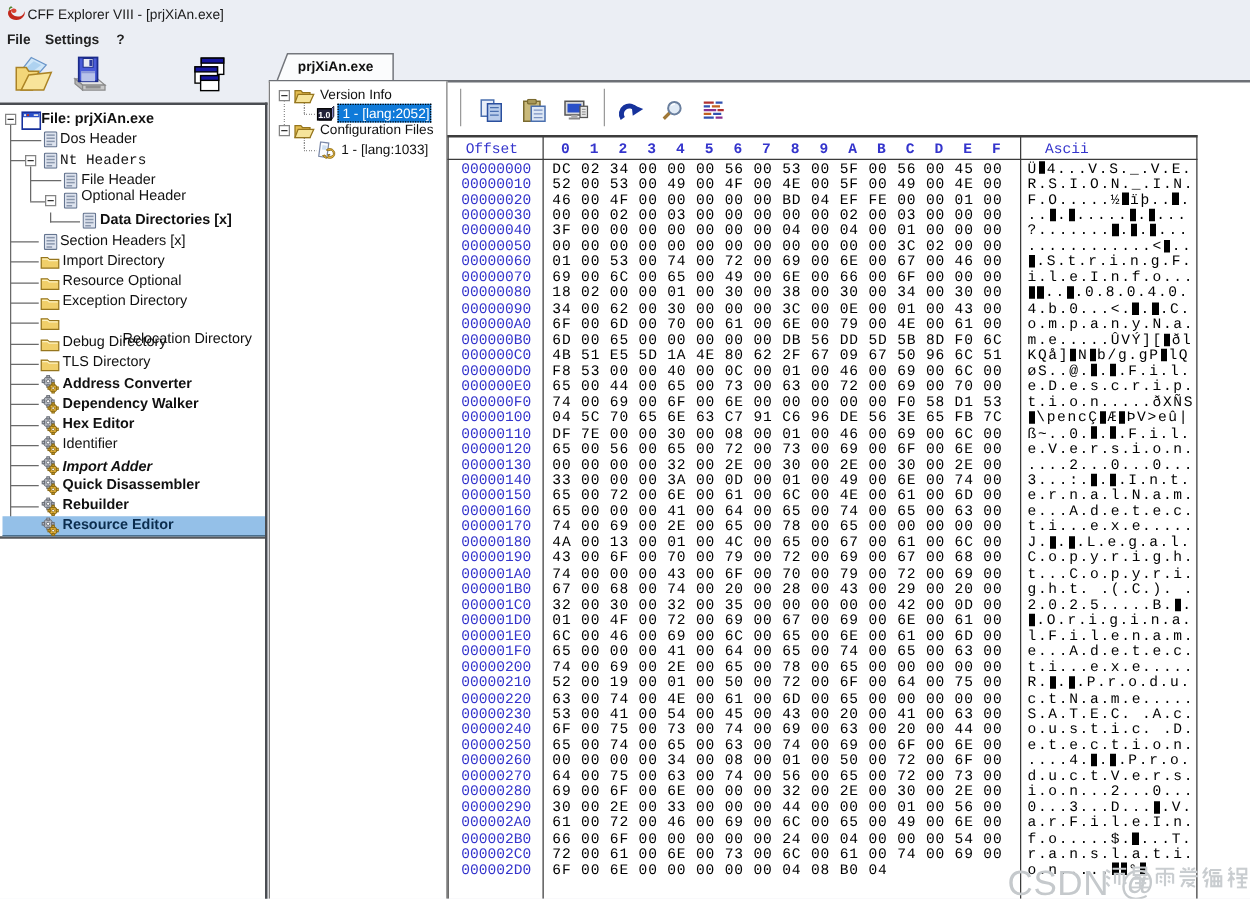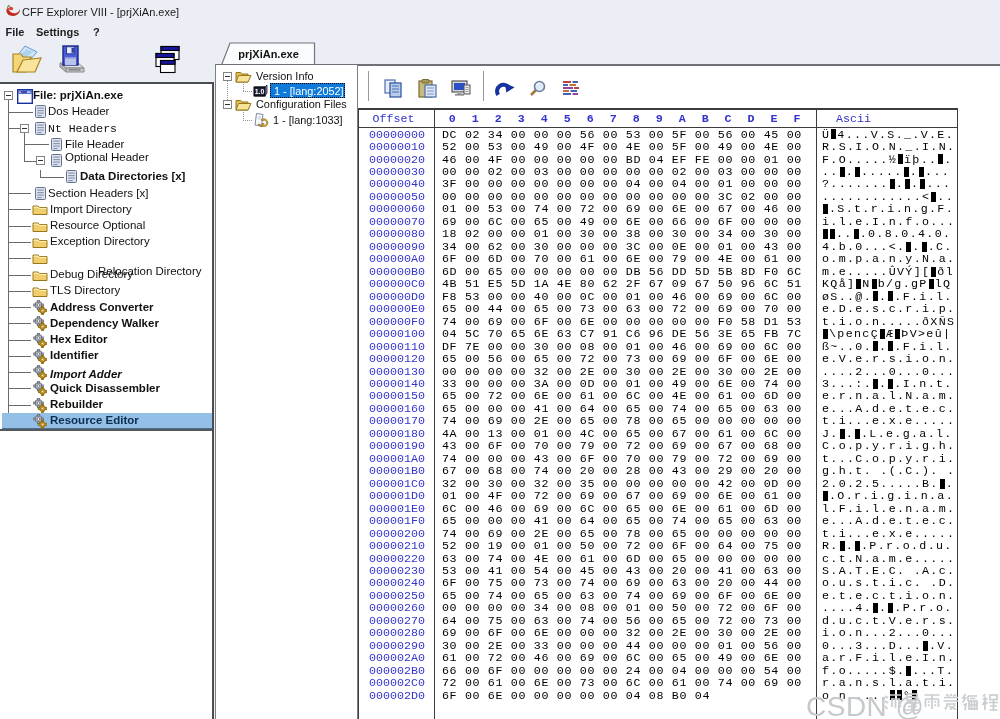--- a/index.html
+++ b/index.html
@@ -241,21 +241,21 @@
     <circle cx="5.5" cy="5" r="1.3" fill="#fff" stroke="#6a6f78" stroke-width="0.8"></circle>
     <g fill="#e8b53c" stroke="#8a6a14" stroke-width="0.9">
       <circle cx="9.5" cy="10.5" r="3"></circle>
       <rect x="8.6" y="6.3" width="1.8" height="1.8"></rect>
       <rect x="8.6" y="12.9" width="1.8" height="1.6"></rect>
       <rect x="5.4" y="9.6" width="1.8" height="1.8"></rect>
       <rect x="12" y="9.6" width="1.8" height="1.8"></rect>
     </g>
     <circle cx="9.5" cy="10.5" r="1.1" fill="#fff" stroke="#8a6a14" stroke-width="0.7"></circle>
   </svg>
-<div class="abs treetext" style="left:50px;top:349.3px;font-weight:700;color:#101010;">Identifier</div>
+<div class="abs treetext" style="left:50px;top:349.3px;font-weight:400;color:#101010;">Identifier</div>
 <svg class="abs" style="left:33px;top:365.1px" width="14" height="15" viewBox="0 0 14 15">
     <g fill="#b8bcc4" stroke="#6a6f78" stroke-width="0.9">
       <circle cx="5.5" cy="5" r="3.6"></circle>
       <rect x="4.5" y="0.2" width="2" height="2"></rect>
       <rect x="4.5" y="7.8" width="2" height="2"></rect>
       <rect x="0.7" y="4" width="2" height="2"></rect>
       <rect x="8.3" y="4" width="2" height="2"></rect>
     </g>
     <circle cx="5.5" cy="5" r="1.3" fill="#fff" stroke="#6a6f78" stroke-width="0.8"></circle>
     <g fill="#e8b53c" stroke="#8a6a14" stroke-width="0.9">

